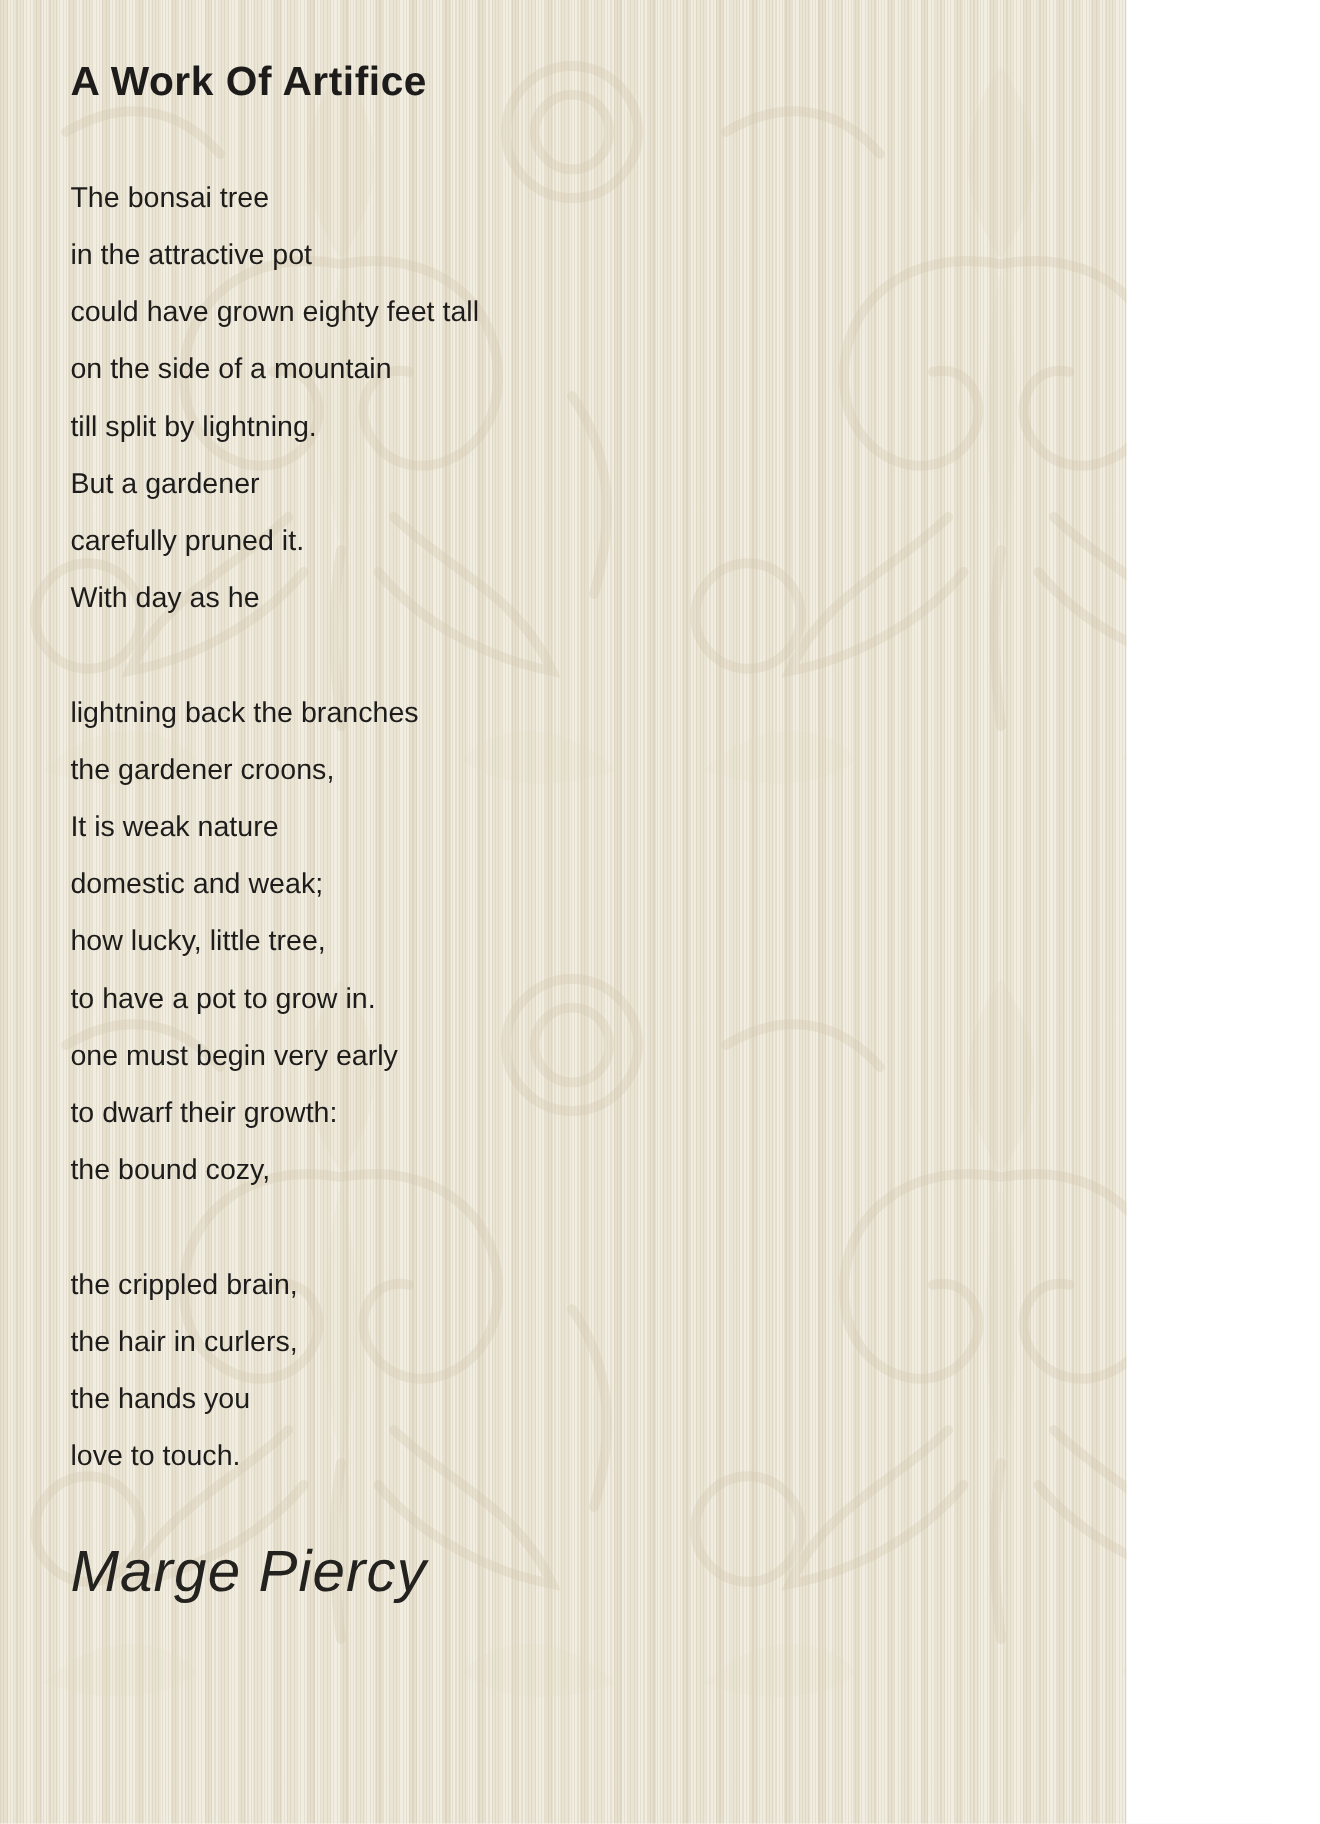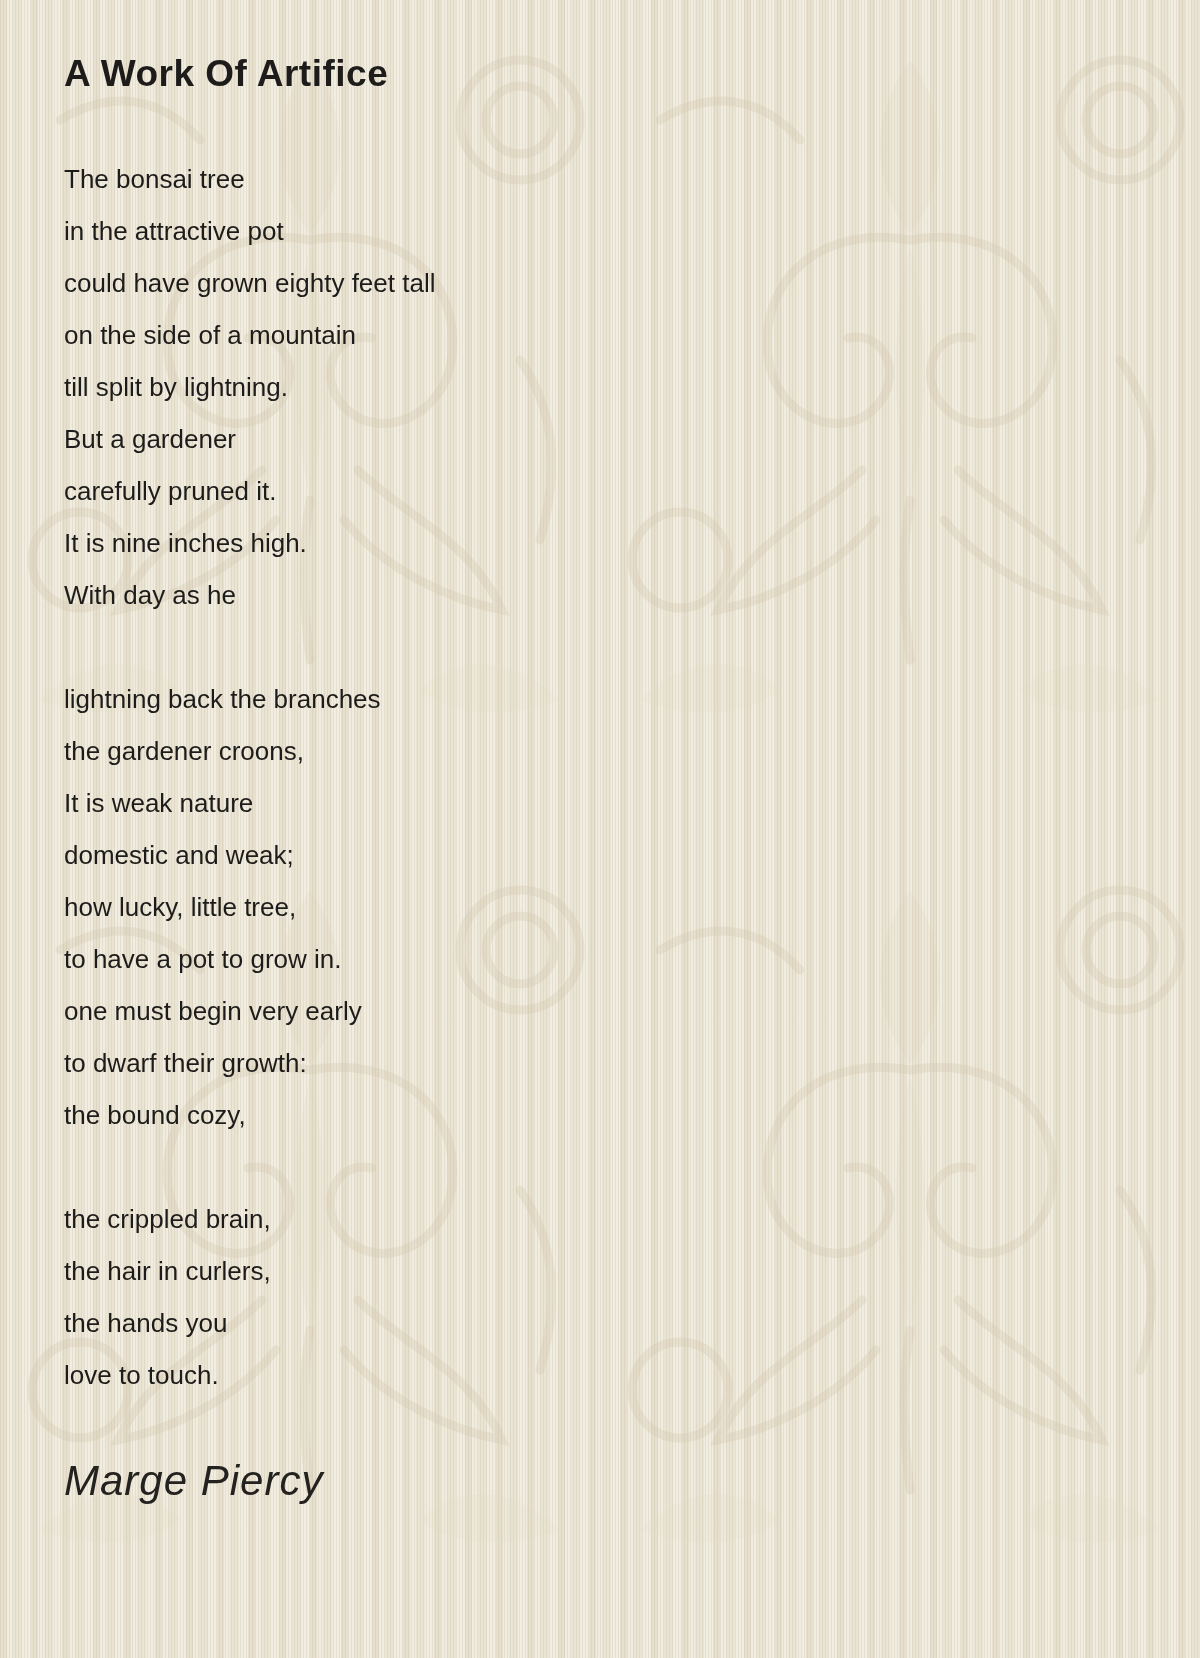--- a/index.html
+++ b/index.html
@@ -1,18 +1,18 @@
 <!DOCTYPE html>
 <html><head>
 <meta charset="utf-8">
 <style>
   html, body { margin: 0; padding: 0; }
   .page {
     position: relative;
-    width: 1200px;
+    width: 1024px;
     height: 1658px;
     overflow: hidden;
     background: #EEE9DB;
     font-family: "Liberation Sans", sans-serif;
   }
   
   .stripes {
     position: absolute;
     inset: 0;
     background-image:
@@ -42,21 +42,21 @@
   }
   .poem {
     margin-top: 57px;
     font-size: 26px;
     font-weight: normal;
   }
   .line { line-height: 52px; white-space: pre; }
   .stanza + .stanza { margin-top: 52px; }
   .author {
     margin-top: 56px;
-    font-size: 42px;
+    font-size: 53px;
     line-height: 48px;
     font-style: italic;
     font-weight: normal;
     letter-spacing: 1px;
     color: #23221F;
   }
 </style>
 </head>
 <body>
 
@@ -92,21 +92,20 @@
     <h1 class="title">A Work Of Artifice</h1>
     <div class="poem" id="poem-body">
         <div class="stanza">
           <div class="line">The bonsai tree</div>
           <div class="line">in the attractive pot</div>
           <div class="line">could have grown eighty feet tall</div>
           <div class="line">on the side of a mountain</div>
           <div class="line">till split by lightning.</div>
           <div class="line">But a gardener</div>
           <div class="line">carefully pruned it.</div>
-          <div class="line">It is nine inches high.</div>
           <div class="line">With day as he</div>
         </div>
         <div class="stanza">
           <div class="line">lightning back the branches</div>
           <div class="line">the gardener croons,</div>
           <div class="line">It is weak nature</div>
           <div class="line">domestic and weak;</div>
           <div class="line">how lucky, little tree,</div>
           <div class="line">to have a pot to grow in.</div>
           <div class="line">one must begin very early</div>

